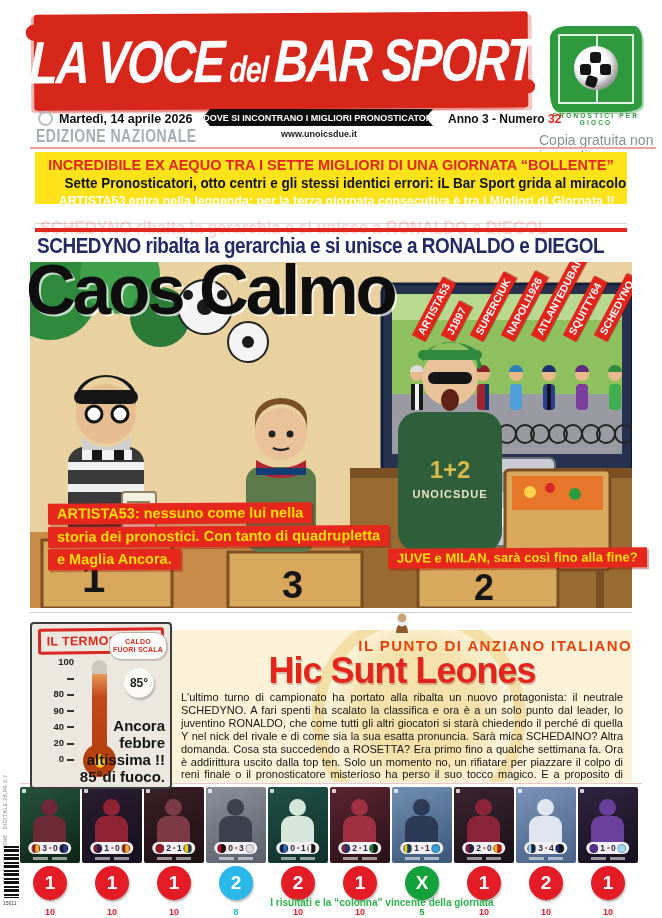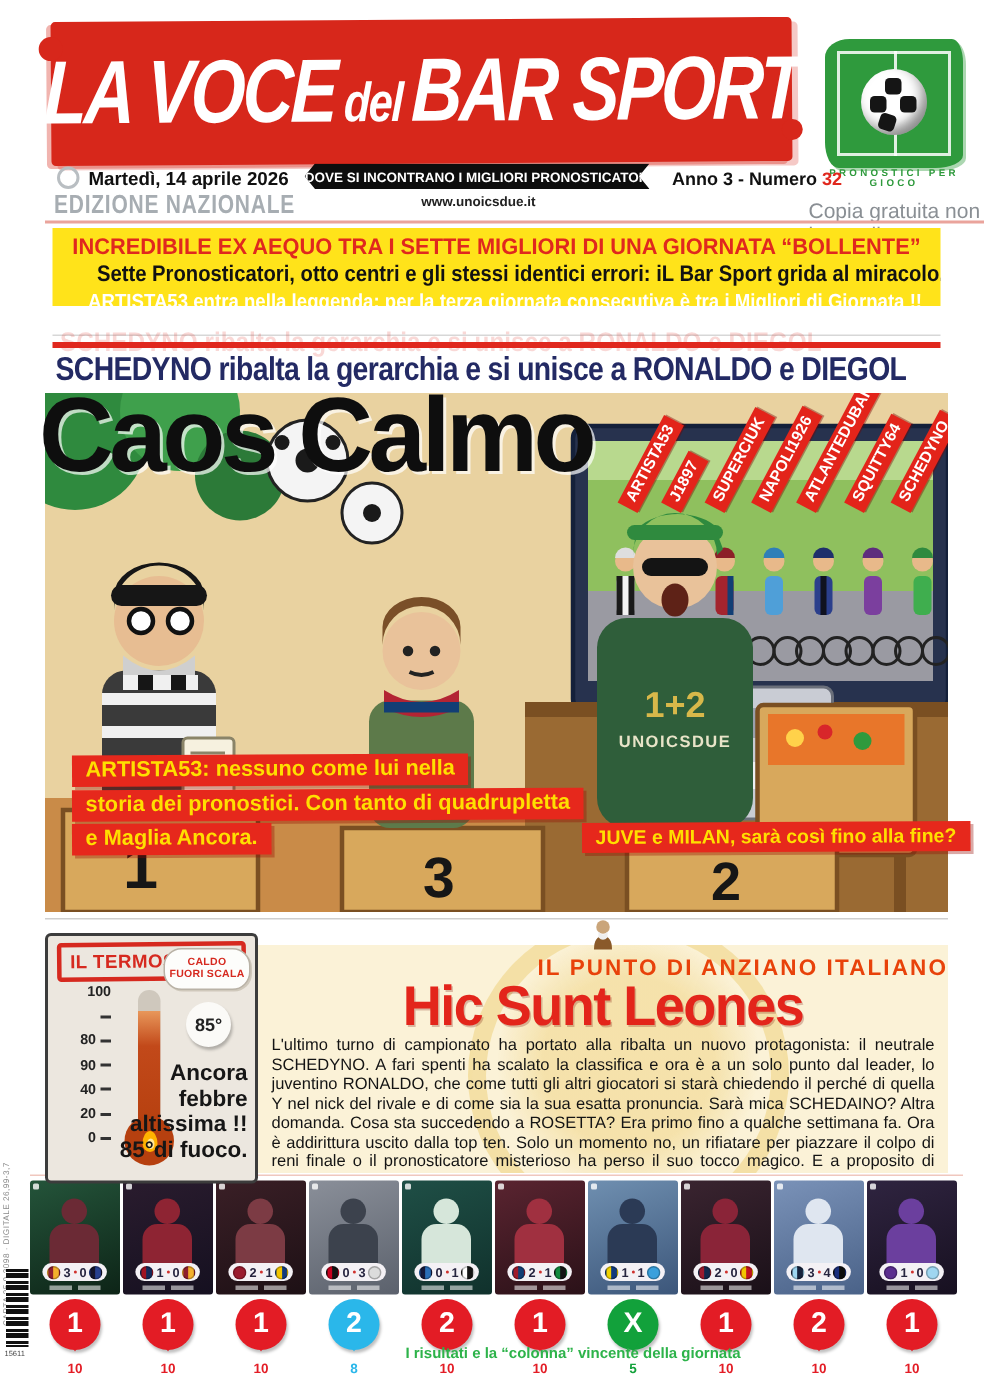--- a/index.html
+++ b/index.html
@@ -89,21 +89,21 @@
   .flame{width:10px;height:14px;background:#ffb300;border-radius:50% 50% 50% 50%/60% 60% 40% 40%;position:relative;}
   .flame::after{content:"";position:absolute;left:3px;top:5px;width:5px;height:7px;background:#ffe79a;border-radius:50%;}
   .scale{position:absolute;left:18px;top:30px;font-size:9.5px;font-weight:800;color:#222;line-height:16.2px;text-align:right;width:24px;}
   .scale div::after{content:"";display:inline-block;width:7px;height:2px;background:#333;margin-left:3px;vertical-align:middle;}
   .badge{position:absolute;left:77px;top:8px;width:56px;height:26px;background:#fdfdfb;border:1px solid #b9b2a6;border-radius:12px;
          display:flex;flex-direction:column;align-items:center;justify-content:center;box-shadow:1px 1px 0 #cfc8bb;}
   .badge b{font-size:7px;color:#d6291f;line-height:8px;letter-spacing:.2px;}
   .deg{position:absolute;left:92px;top:44px;width:30px;height:30px;border-radius:50%;background:#fbfaf7;
        box-shadow:1px 2px 2px rgba(0,0,0,.25);display:flex;align-items:center;justify-content:center;
        font-size:12px;font-weight:700;color:#222;}
-  .termo-note{position:absolute;right:5px;top:83px;width:96px;text-align:right;font-weight:800;font-size:15px;line-height:17px;color:#161616;}
+  .termo-note{position:absolute;right:5px;top:93px;width:96px;text-align:right;font-weight:800;font-size:15px;line-height:17px;color:#161616;}
 
   
   .panel{left:172px;top:630px;width:460px;height:152px;background:#fbf2d7;overflow:hidden;z-index:2;}
   .wm{position:absolute;left:140px;top:-20px;width:190px;height:190px;border-radius:50%;
       border:12px solid rgba(228,178,40,.28);background:radial-gradient(circle at 50% 45%,rgba(228,178,40,.25) 0 40%,transparent 62%);}
   .anziano{left:392px;top:612px;z-index:4;}
   .ed-kicker{position:relative;margin-top:7px;text-align:right;font-size:15px;font-weight:900;color:#e8420a;letter-spacing:1.4px;}
   .ed-title{position:relative;text-align:center;font-size:36px;font-weight:900;color:#e3251b;letter-spacing:-1px;
             line-height:34px;transform:scaleY(1.04);text-shadow:1px 1px 0 rgba(120,10,0,.25);}
   .ed-body{position:relative;margin:3px 9px 0 9px;font-size:11px;line-height:12.9px;text-align:justify;color:#141414;font-weight:500;}

